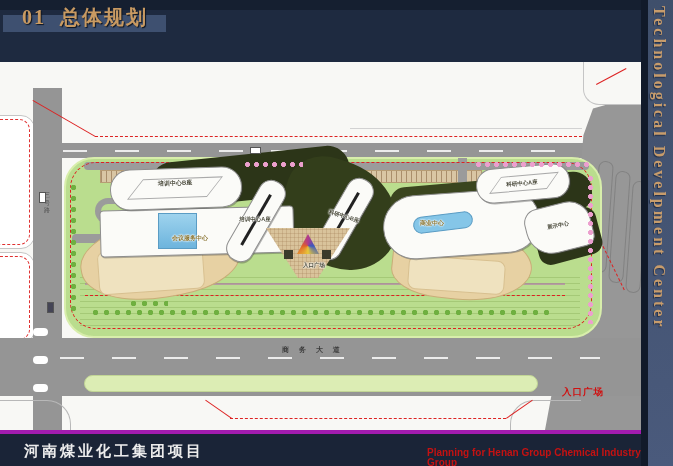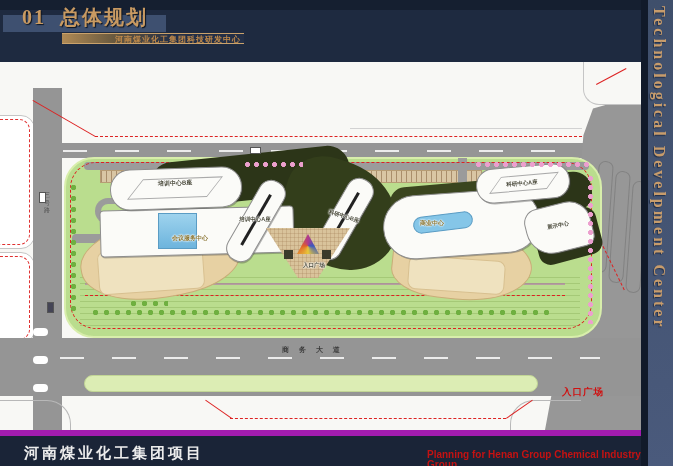--- a/index.html
+++ b/index.html
@@ -39,21 +39,21 @@
       text-shadow:0 0 2px #fff,0 0 2px #fff,0 0 2px #fff;}
   .bl.gold{color:#8a7430;}
   .dots-g{background-image:radial-gradient(circle,#6fb040 2.5px,rgba(0,0,0,0) 3px);background-size:11px 11px;}
   .dots-p{background-image:radial-gradient(circle,#ec9fce 2.2px,rgba(0,0,0,0) 2.8px);background-size:9px 9px;}
   .lanedash{background:repeating-linear-gradient(90deg,#ececec 0 24px,rgba(0,0,0,0) 24px 52px);}
   .checker{background-color:#d9c6a4;border:1px solid #b69c74;
            background-image:repeating-linear-gradient(90deg,rgba(130,95,60,.55) 0 1px,rgba(0,0,0,0) 1px 5px);}
   .lawnlines{background:repeating-linear-gradient(180deg,rgba(0,0,0,0) 0 5px,rgba(110,150,60,.28) 5px 6px);}
   .car{border:1px solid #555;background:#fff;}
   
-  .footer{left:0;top:430px;width:641px;height:36px;background:#1a2437;border-top:6px solid #a21caf;box-sizing:border-box;}
+  .footer{left:0;top:430px;width:641px;height:36px;background:#1a2437;border-top:4px solid #a21caf;box-sizing:border-box;}
   .footer-project{left:24px;top:8px;font-family:"Liberation Serif",serif;font-weight:bold;
                   font-size:15px;color:#ececec;letter-spacing:3px;}
   .footer-caption{left:427px;top:14px;font-size:10px;line-height:10px;font-weight:bold;color:#c41212;}
   .plan-label-red{font-size:9.5px;font-weight:bold;color:#d01010;letter-spacing:1px;}
   .road-label{font-size:7px;color:#3c3c3c;letter-spacing:4px;font-weight:bold;}
   .vroad-label{writing-mode:vertical-rl;font-size:6px;letter-spacing:7px;color:#4a4a4a;}
   .plaza{background-color:#d9c39b;
          background-image:repeating-linear-gradient(90deg,rgba(150,110,70,.22) 0 1px,rgba(0,0,0,0) 1px 4px),
                           repeating-linear-gradient(0deg,rgba(150,110,70,.22) 0 1px,rgba(0,0,0,0) 1px 4px);
          clip-path:polygon(0 0,100% 0,62% 100%,38% 100%);}
@@ -63,23 +63,20 @@
 </head>
 <body>
 
 <div class="stage">
 
   <div class="header a">
     <div class="header-bar a"></div>
     <div class="header-title a">
       <span class="num">01</span><span>总体规划</span>
     </div>
-    <div class="header-sub a">
-      <span>河南煤业化工集团科技研发中心</span>
-    </div>
   </div>
 
   <div class="plan a">
 
     <div class="outline a" style="left:-9px;top:53px;width:42px;height:132px;border-radius:0 14px 14px 0;">
       <div class="a" style="left:3px;top:3px;right:4px;bottom:3px;border:1px dashed #e03030;border-radius:0 11px 11px 0;"></div>
     </div>
     <div class="outline a" style="left:-9px;top:190px;width:42px;height:90px;border-radius:0 14px 14px 0;">
       <div class="a" style="left:3px;top:3px;right:4px;bottom:3px;border:1px dashed #e03030;border-radius:0 11px 11px 0;"></div>
     </div>

